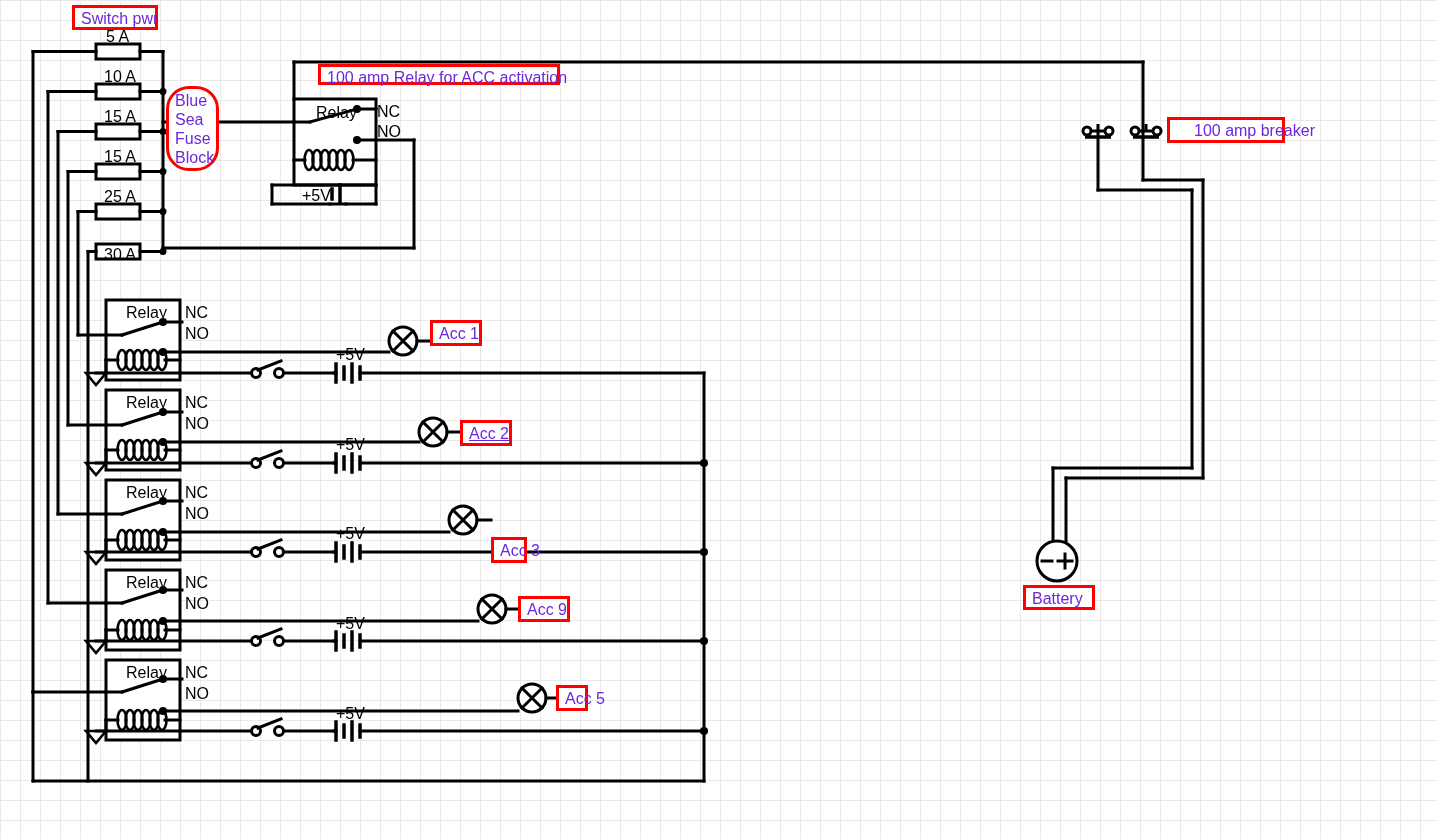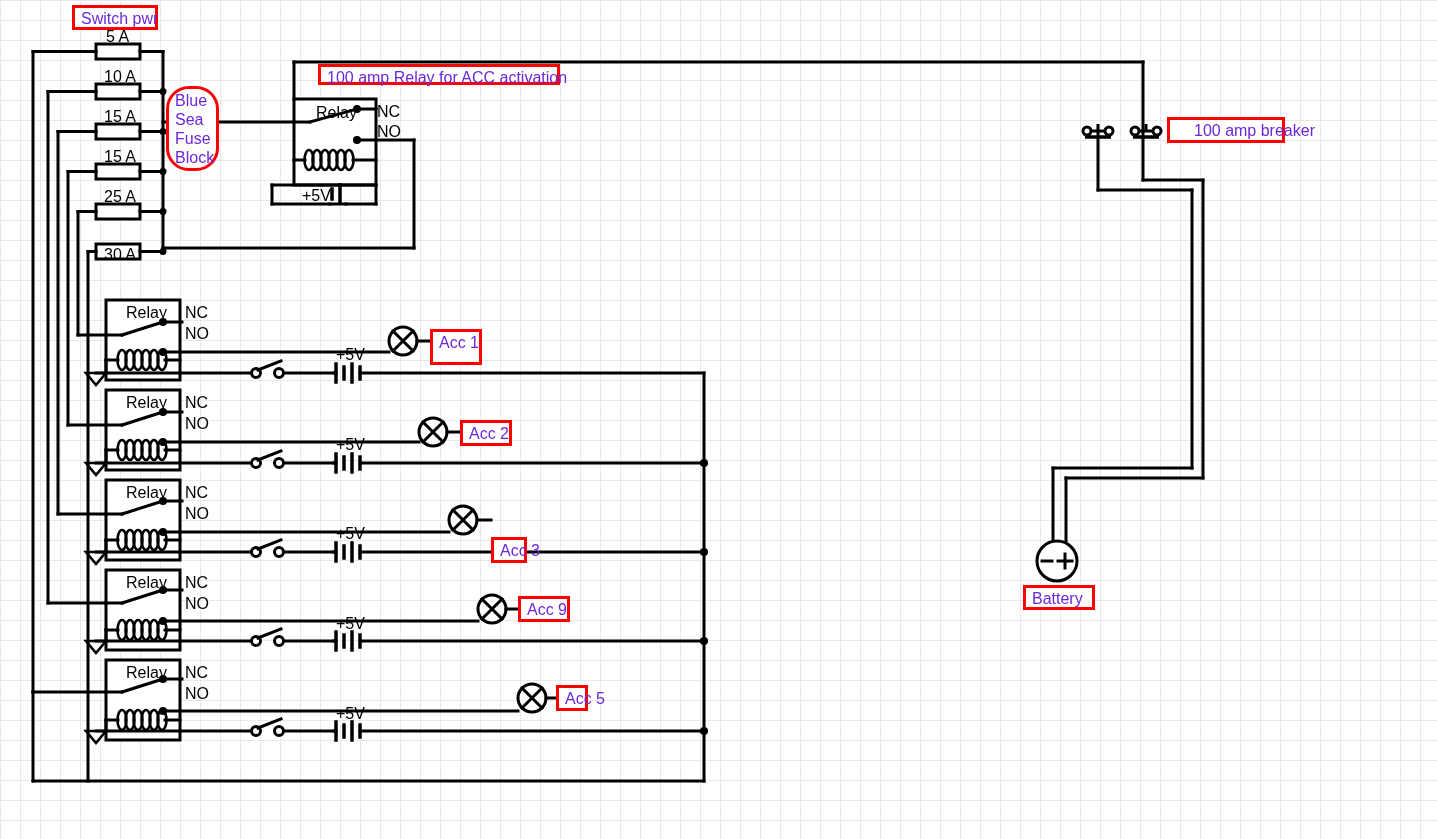--- a/index.html
+++ b/index.html
@@ -430,19 +430,19 @@
   <div class="blk-label" style="left:336px; top:705px;">+5V</div>
 
   <div class="red-label" style="left:72px; top:5px; width:86px; height:25px;">Switch pwr</div>
   <div class="red-label" style="left:166px; top:86px; width:53px; height:85px; line-height:19px;border-radius:23px;">Blue
 Sea
 Fuse
 Block</div>
   <div class="red-label" style="left:286px; top:64px; width:242px; height:21px;margin-left:32px;">100 amp Relay for ACC activation</div>
   <div class="red-label" style="left:1167px; top:117px; width:118px; height:26px;padding-left:24px;">100 amp breaker</div>
   <div class="red-label" style="left:1023px; top:585px; width:72px; height:25px;">Battery</div>
-  <div class="red-label" style="left:430px; top:329px; width:52px; height:36px;text-align:center;">Acc 1</div>
-  <div class="red-label" style="left:460px; top:420px; width:52px; height:26px;">Acc 2</div>
+  <div class="red-label" style="left:430px; top:320px; width:52px; height:26px;text-align:center;">Acc 1</div>
+  <div class="red-label" style="left:460px; top:420px; width:52px; height:26px;text-decoration:underline;">Acc 2</div>
   <div class="red-label" style="left:491px; top:537px; width:36px; height:26px;">Acc 3</div>
   <div class="red-label" style="left:518px; top:596px; width:52px; height:26px;">Acc 9</div>
   <div class="red-label" style="left:556px; top:685px; width:32px; height:26px;">Acc 5</div>
 
 </div>
 
 </body></html>

